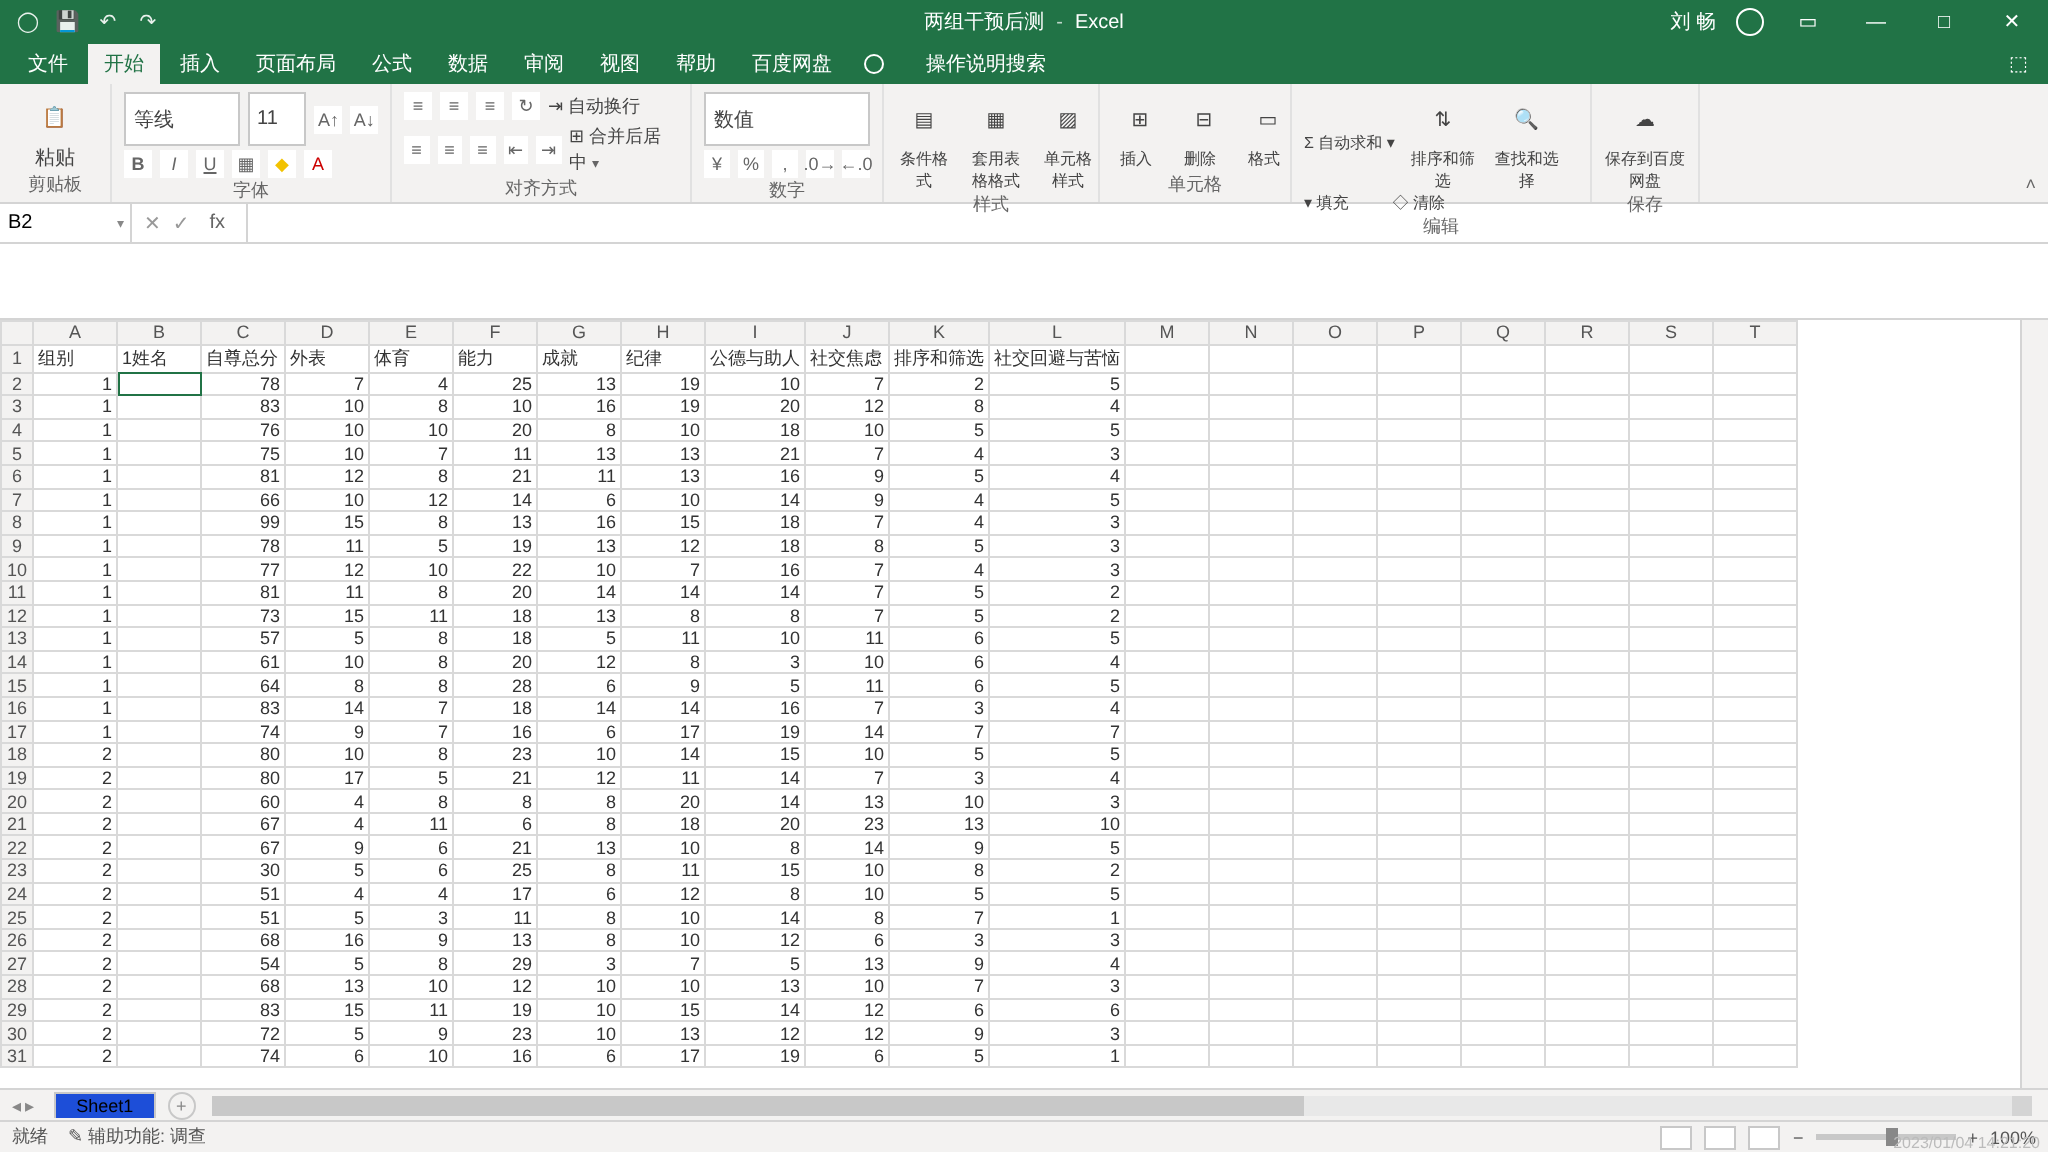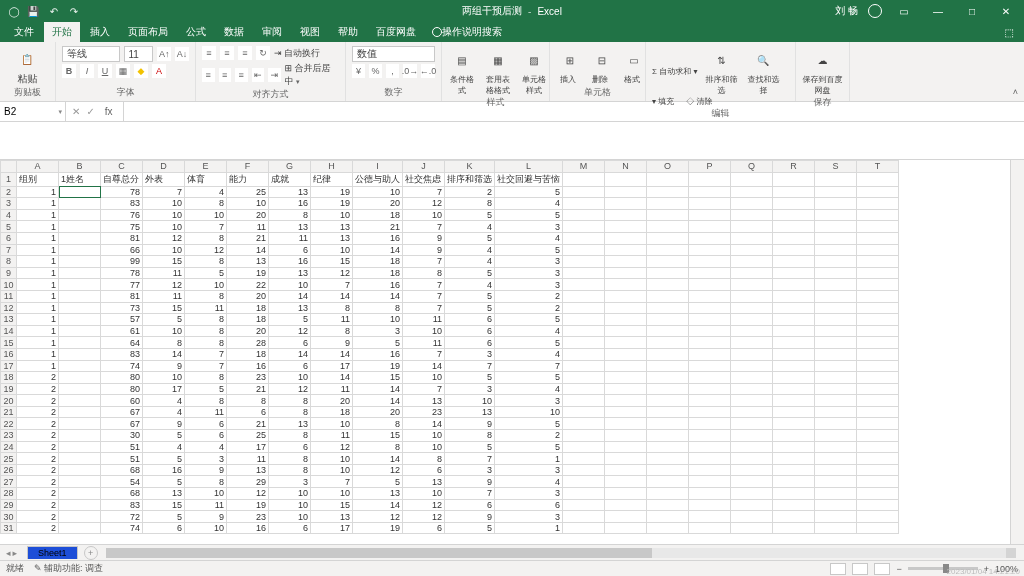--- a/index.html
+++ b/index.html
@@ -12,33 +12,33 @@
 .qa-icon { width: 12px; height: 12px; opacity: .9; display:flex; align-items:center; justify-content:center; }
 .title-center { position: absolute; left: 50%; transform: translateX(-50%); display:flex; gap:6px; align-items:center;}
 .title-right { margin-left: auto; display: flex; align-items: center; gap: 10px; padding-right: 6px; }
 .win-btn { width: 24px; height: 20px; display:flex; align-items:center; justify-content:center; }
 .avatar-circle { width:14px; height:14px; border:1px solid #fff; border-radius:50%; display:inline-block; }
 
 
 .ribtabs { background: #217346; height: 20px; display: flex; align-items: center; color: #fff; font-size: 10px; padding-left: 6px; gap: 2px;}
 .ribtab { padding: 3px 8px; cursor: default; }
 .ribtab.active { background: #f3f2f1; color: #217346; }
-.ribtabs .tell { display:flex; align-items:center; gap:0; margin-left:6px;}
+.ribtabs .tell { display:flex; align-items:center; gap:21px; margin-left:6px;}
 .ribtabs .bulb { width:10px; height:10px; border:1px solid #fff; border-radius:50%;}
 
 
 .ribbon { background: #f3f2f1; height: 60px; border-bottom: 1px solid #d4d4d4; display:flex; align-items: stretch; font-size:10px; color:#444; position:relative;}
 .rgroup { border-right: 1px solid #e1e1e1; padding: 4px 6px 2px 6px; display:flex; flex-direction:column; justify-content:space-between; }
 .rgroup .label { text-align:center; font-size:9px; color:#666; margin-top:auto;}
 .rrow { display:flex; align-items:center; gap:4px;}
 .ricon { width:16px; height:16px; border:1px solid #c8c8c8; background:#fff; display:flex; align-items:center; justify-content:center; font-size:9px; color:#666;}
 .ricon.sm { width:14px; height:14px; border:none; }
 .dropdown-caret { font-size:7px; color:#666; }
 .big-icon { width:28px; height:28px; margin:0 auto; display:flex; align-items:center; justify-content:center; }
-.font-select { border:1px solid #c8c8c8; background:#fff; height:16px; font-size:10px; padding:0 12px 0 4px; position:relative; display:flex; align-items:center;}
+.font-select { border:1px solid #c8c8c8; background:#fff; height:27px; font-size:10px; padding:0 12px 0 4px; position:relative; display:flex; align-items:center;}
 .font-select.w60 { width:58px;}
 .font-select.w30 { width:30px;}
 .collapse-caret { position:absolute; right:6px; bottom:4px; font-size:9px; color:#666;}
 
 
 .formulabar { height: 20px; background: #fff; border-bottom:1px solid #d4d4d4; display:flex; align-items:center; font-size:10px; }
 .namebox { width:66px; border-right:1px solid #d4d4d4; padding:2px 4px; height:100%; display:flex; align-items:center; position:relative;}
 .namebox::after { content:"▾"; position:absolute; right:3px; font-size:7px; color:#888;}
 .fx-icons { display:flex; align-items:center; gap:6px; padding:0 6px; color:#999; border-right:1px solid #d4d4d4; height:100%;}
 .fx-label { padding:0 4px; color:#666;}
@@ -235,21 +235,21 @@
         <div style="font-size:8px">Σ <span>自动求和</span> ▾</div>
         <div style="text-align:center;width:36px">
             <div class="big-icon">⇅</div>
             <div style="font-size:8px">排序和筛选</div>
           </div>
         <div style="text-align:center;width:36px">
             <div class="big-icon">🔍</div>
             <div style="font-size:8px">查找和选择</div>
           </div>
       </div>
-      <div class="rrow" style="gap:12px; font-size:8px">
+      <div class="rrow" style="gap:22px; font-size:8px">
         <span>▾ <span>填充</span></span>
         <span>◇ <span>清除</span></span>
       </div>
       <div class="label">编辑</div>
     </div>
 
     <div class="rgroup" style="width:54px">
       <div style="text-align:center">
           <div class="big-icon">☁</div>
           <div style="font-size:8px">保存到百度网盘</div>

